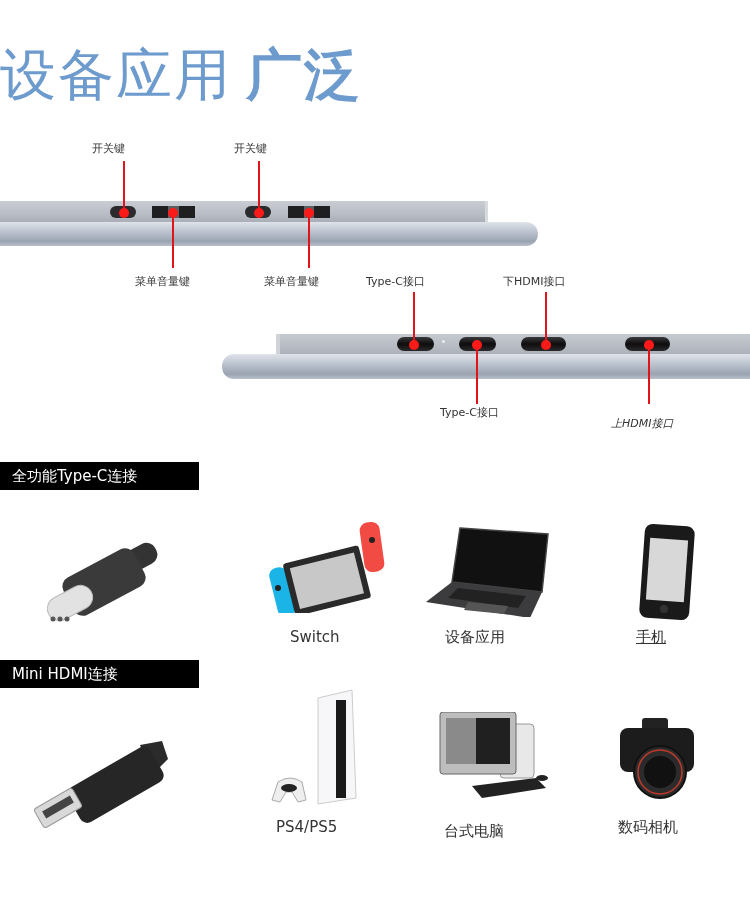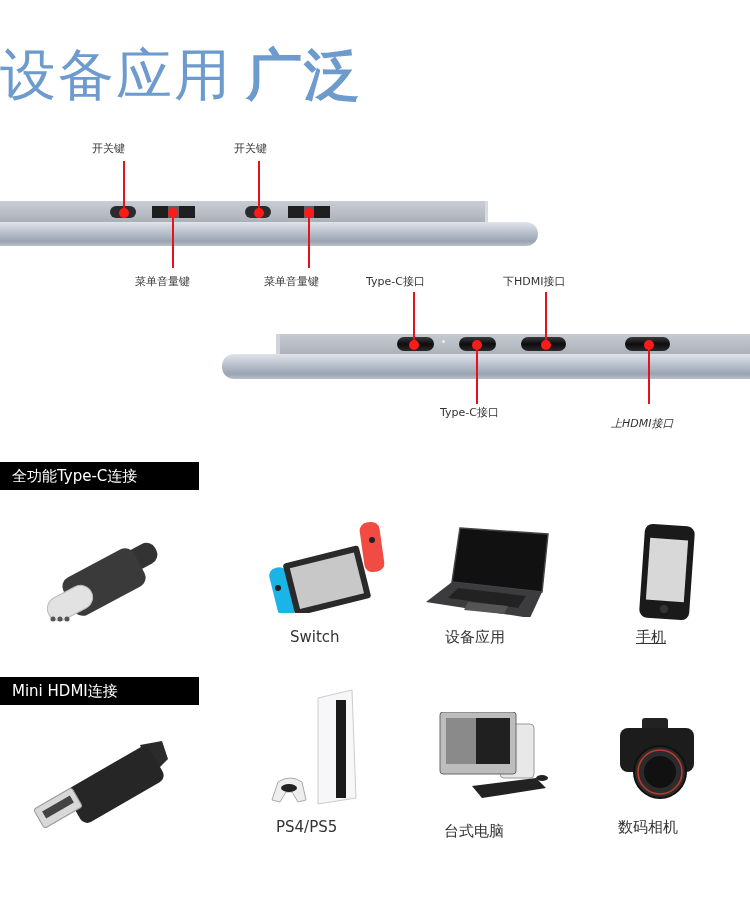--- a/index.html
+++ b/index.html
@@ -144,21 +144,21 @@
   <div class="abs" style="left:44px; top:5px;">
     <svg width="60" height="100" viewBox="0 0 60 100">
       <rect x="6" y="2" width="50" height="94" rx="8" fill="#1a1a1a" transform="rotate(4 31 49)"></rect>
       <rect x="12" y="16" width="38" height="62" fill="#d8d8d8" transform="rotate(4 31 47)"></rect>
       <circle cx="28" cy="86" r="4" fill="#333"></circle>
     </svg>
   </div>
   <span class="cap" style="left:44px; top:110px;text-decoration:underline;">手机</span>
 </div>
 
-<div class="sec-head" style="top:677px;">Mini HDMI连接</div>
+<div class="sec-head" style="top:660px;">Mini HDMI连接</div>
 
 <div class="abs" style="left:28px; top:735px; width:150px; height:100px;">
   <svg width="150" height="100" viewBox="0 0 150 100">
     <path d="M112 10 L134 6 L140 24 L124 40 Z" fill="#2b2b2b"></path>
     <rect x="40" y="30" width="95" height="40" rx="8" transform="rotate(-30 87 50)" fill="#262626"></rect>
     <rect x="8" y="62" width="44" height="22" rx="3" transform="rotate(-30 30 73)" fill="#d8d8d8" stroke="#999"></rect>
     <rect x="14" y="68" width="32" height="8" transform="rotate(-30 30 72)" fill="#444"></rect>
   </svg>
 </div>
 

